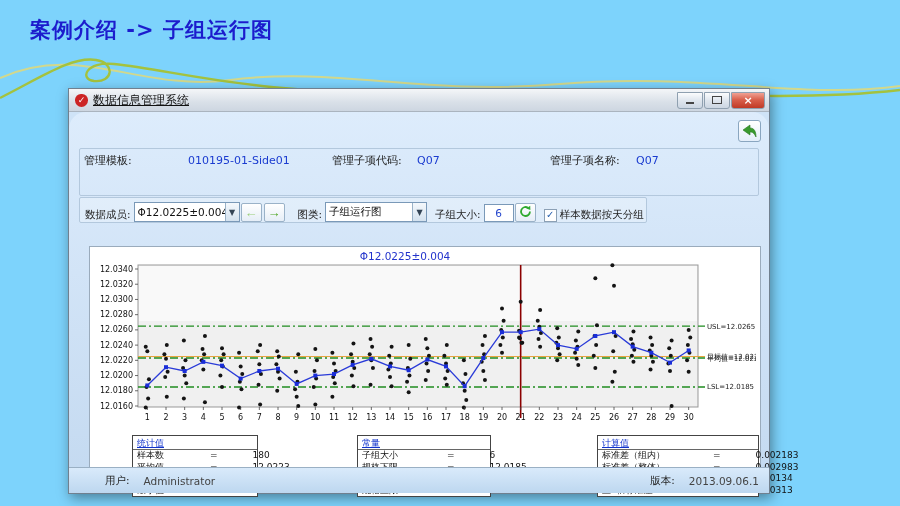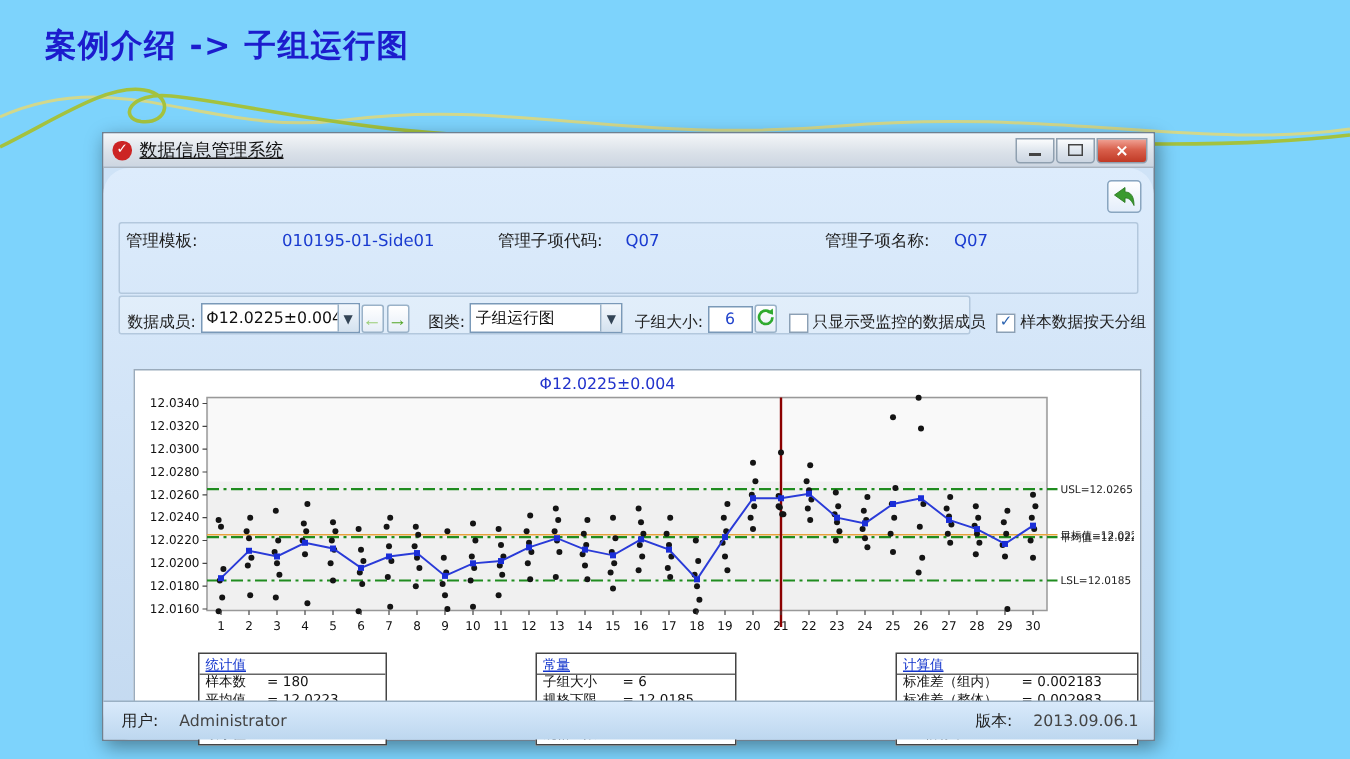--- a/index.html
+++ b/index.html
@@ -64,29 +64,29 @@
   .content-panel{position:absolute;left:20px;top:134px;width:672px;height:242px;
     background:#fff;border:1px solid #9aabbc;box-sizing:border-box;}
   .chart-title{position:absolute;top:3px;left:0;right:40px;text-align:center;
     font-size:10.5px;color:#2233cc;}
   #chart{position:absolute;left:6px;top:14px;}
   .selected-text{position:absolute;top:172px;right:38px;font-size:10px;color:#2222dd;}
   .stat-box{position:absolute;top:188px;background:#fff;border:1px solid #444;
     font-size:9px;color:#111;}
   .stat-box .sb-head{color:#1133cc;text-decoration:underline;padding:1px 4px 0;
     border-bottom:1px solid #666;height:12px;}
-  .stat-box .sb-row{display:flex;padding:0 4px;line-height:11.5px;}
+  .stat-box .sb-row{display:flex;padding:0 4px;line-height:11.5px;gap:32px;}
   .stat-box .sl{flex:none;} .stat-box .se{margin:0 3px;} .stat-box .sv{white-space:nowrap;}
   .sb0{left:42px;width:124px;} .sb0 .sl{width:38px;}
   .sb1{left:267px;width:132px;} .sb1 .sl{width:50px;}
   .sb2{left:507px;width:160px;} .sb2 .sl{width:76px;}
   
   .statusbar{position:absolute;left:0;right:0;bottom:0;height:25px;
     border-top:1px solid #9ab0c4;background:linear-gradient(#d9eafb,#bdd7ef);
-    display:flex;align-items:center;font-size:10.5px;}
+    display:flex;align-items:center;font-size:10.5px;padding-left:24px;}
   .statusbar .lbl{color:#222;margin-left:12px;}
   .statusbar .val{color:#444;margin-left:14px;}
   .statusbar .spacer{flex:1;}
   .statusbar .val:last-child{margin-right:10px;}
 </style>
 </head>
 <body>
 
 <div class="slide">
   <svg class="deco" width="900" height="130" viewBox="0 0 900 130">
@@ -142,24 +142,20 @@
           <span class="dd-arrow">▼</span>
         </div>
         <span class="lbl" style="margin-left:8px">子组大小:</span>
         <input class="sg-input" value="6" style="">
         <button class="tb-btn">
           <svg width="13" height="13" viewBox="0 0 16 16">
             <path d="M13.5 8 A5.5 5.5 0 1 1 11 3.4" fill="none" stroke="#2faa2f" stroke-width="2.2"></path>
             <path d="M13.8 0.8 L14 6 L9 4.4 Z" fill="#2faa2f"></path>
           </svg>
         </button>
-        <label class="cb-wrap">
-          <span class="cb" id="cb1"></span>
-          <span class="cb-label">只显示受监控的数据成员</span>
-        </label>
         <label class="cb-wrap">
           <span class="cb checked" id="cb2"></span>
           <span class="cb-label">样本数据按天分组</span>
         </label>
       </div>
 
       <div class="content-panel">
         <div class="chart-title">Φ12.0225±0.004</div>
         <svg id="chart" width="660" height="162" viewBox="0 0 660 162">
             <rect x="42" y="4" width="560" height="142" fill="#f0f0f0" stroke="#999" stroke-width="1"></rect>

